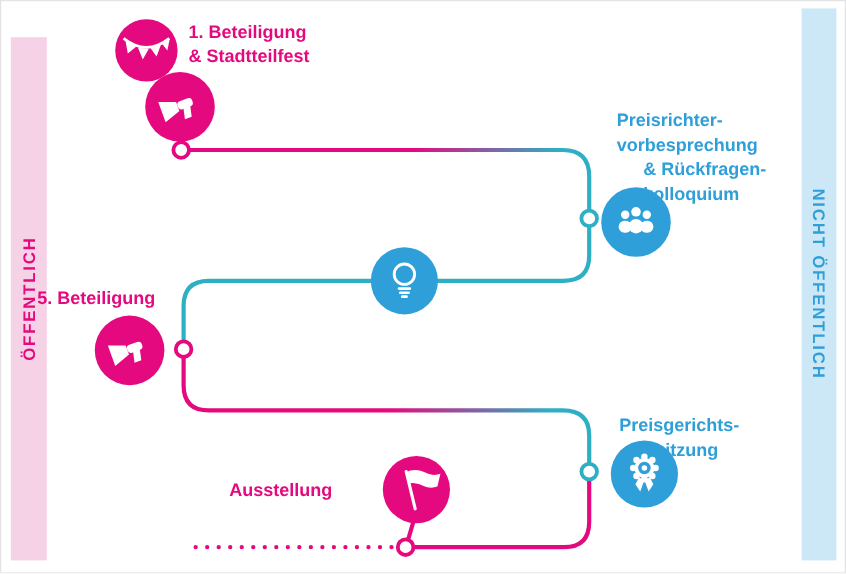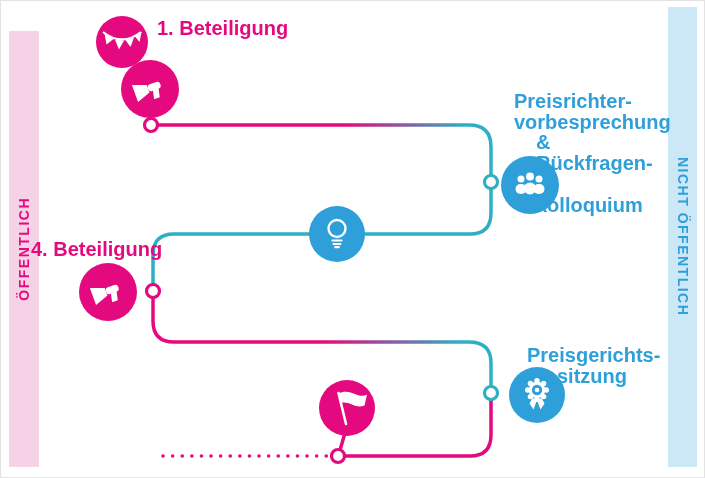--- a/index.html
+++ b/index.html
@@ -27,21 +27,21 @@
   .stroke-teal{stroke:var(--line-teal);}
   .fill-pink{fill:var(--pink);}
   .fill-blue{fill:var(--blue);}
   .node{fill:#ffffff;stroke-width:3.2;}
   .node-pink{stroke:var(--pink);}
   .node-teal{stroke:var(--line-teal);}
   .icon-fill{fill:#ffffff;stroke:none;}
   .icon-stroke{fill:none;stroke:#ffffff;}
   .stop-pink{stop-color:var(--pink);}
   .stop-teal{stop-color:var(--line-teal);}
-  .label{position:absolute;font-weight:bold;font-size:20px;line-height:20px;}
+  .label{position:absolute;font-weight:bold;font-size:15px;line-height:20px;}
   .label-pink{color:var(--pink);}
   .label-blue{color:var(--blue);}
   .ta-c{}
 </style>
 </head>
 <body>
 
 <div class="stage">
 
   <div class="band band-left">
@@ -149,35 +149,37 @@
 
     <circle class="node node-pink" cx="150" cy="124" r="6.5"></circle>
     <circle class="node node-teal" cx="490" cy="181" r="6.5"></circle>
     <circle class="node node-pink" cx="152" cy="290" r="6.5"></circle>
     <circle class="node node-teal" cx="490" cy="392" r="6.5"></circle>
     <circle class="node node-pink" cx="337" cy="455" r="6.5"></circle>
   </svg>
 
   <div class="label label-pink" style="left:156px;top:17px;">
     <div>1. Beteiligung</div>
+    <div>&amp; Stadtteilfest</div>
   </div>
 
   <div class="label label-blue ta-c" style="left:513px;top:90px;width:158px;line-height:20.5px;">
     <div>Preisrichter-</div>
     <div>vorbesprechung</div>
     <div style="padding-left:22px;">&amp; Rückfragen-</div>
-    <div style="padding-left:22px;margin-top:22px;">kolloquium</div>
+    <div style="padding-left:22px;">kolloquium</div>
   </div>
 
 
   <div class="label label-pink ta-c" style="left:30px;top:238px;width:140px;">
-    <div>4. Beteiligung</div>
+    <div>5. Beteiligung</div>
   </div>
 
-  <div class="label label-blue ta-c" style="left:526px;top:344px;width:150px;line-height:20.5px;">
+  <div class="label label-blue ta-c" style="left:515px;top:344px;width:150px;line-height:20.5px;">
     <div>Preisgerichts-</div>
     <div style="padding-left:30px;">sitzung</div>
   </div>
 
   <div class="label label-pink ta-c" style="left:190px;top:398px;width:145px;">
+    <div>Ausstellung</div>
   </div>
 
 </div>
 
 </body></html>

